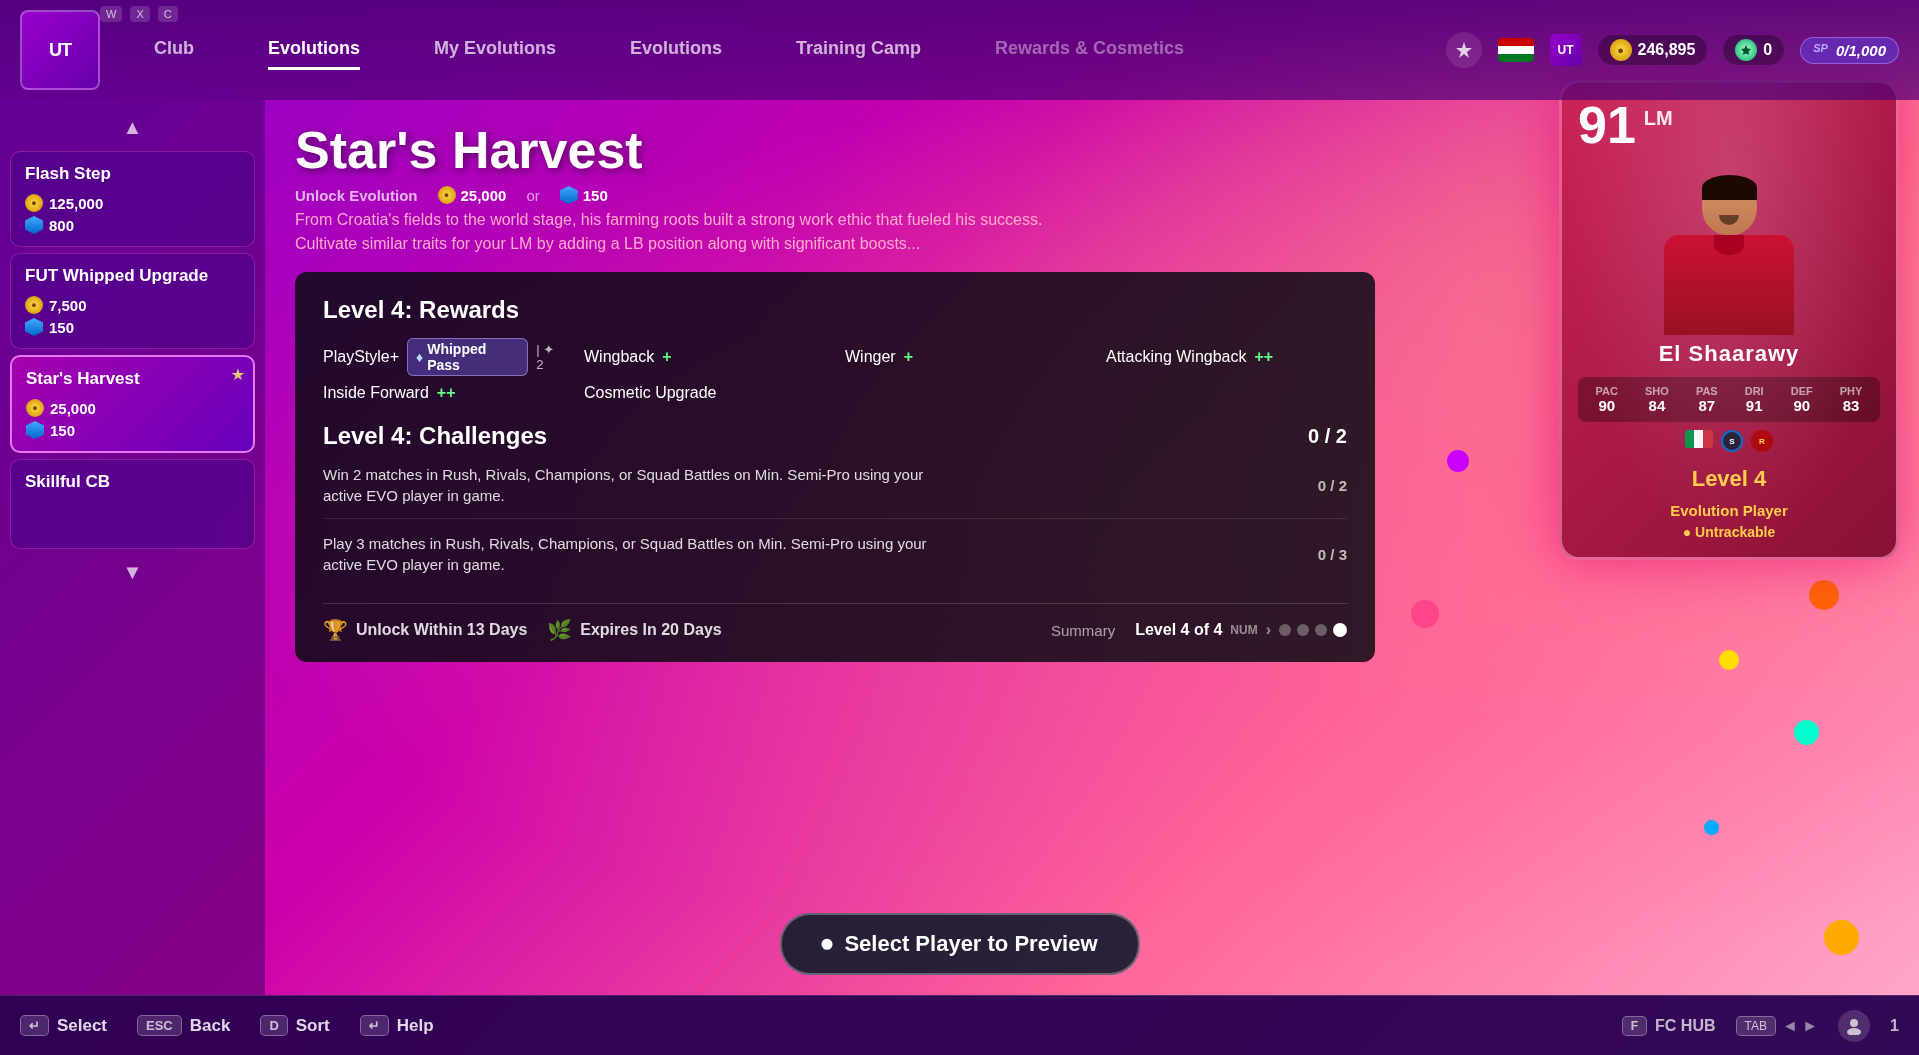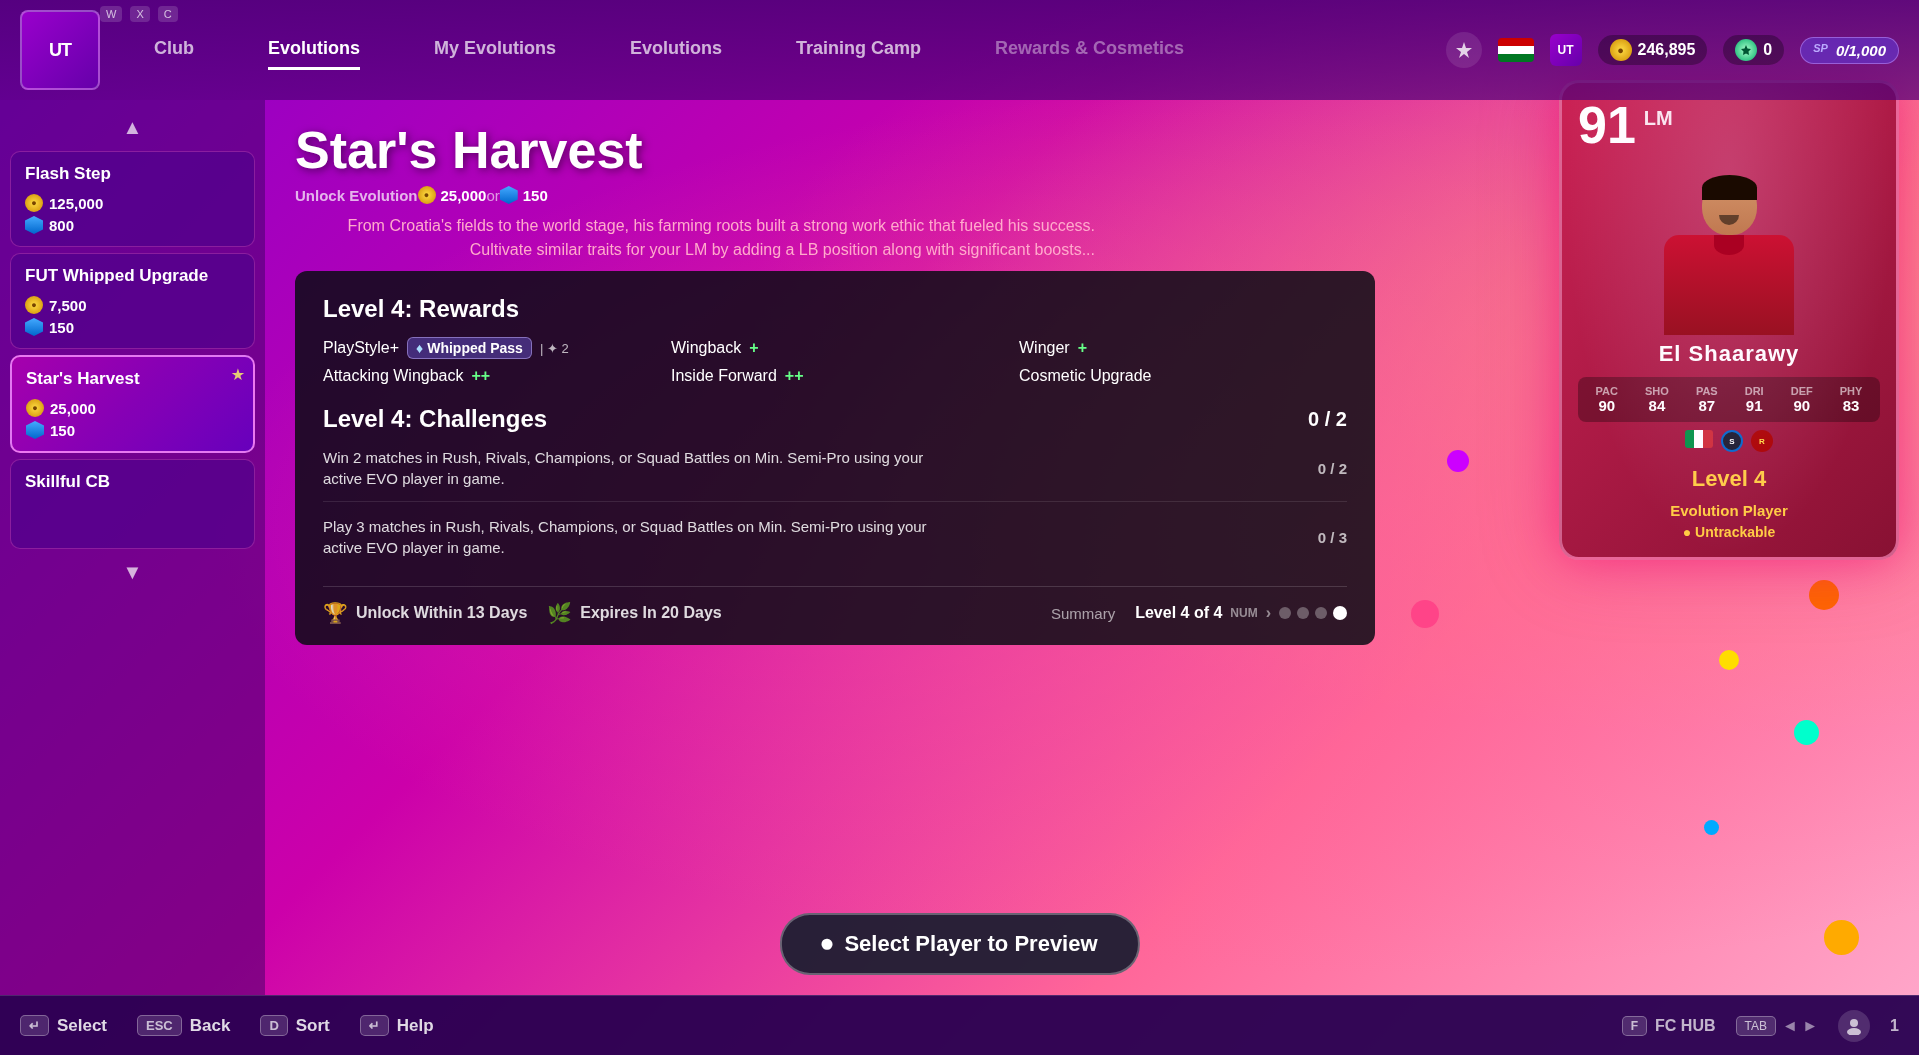--- a/index.html
+++ b/index.html
@@ -262,22 +262,22 @@
       color: white;
       font-size: 52px;
       font-weight: 900;
       margin-bottom: 6px;
       text-shadow: 2px 2px 8px rgba(0,0,0,0.5);
     }
 
     .unlock-row {
       display: flex;
       align-items: center;
-      gap: 0;
-      margin-bottom: 10px;
+      gap: 20px;
+      margin-bottom: 4px;
       font-size: 15px;
     }
 
     .unlock-label {
       color: rgba(255,255,255,0.7);
       font-weight: 600;
     }
 
     .unlock-cost {
       display: flex;
@@ -289,43 +289,42 @@
 
     .unlock-or {
       color: rgba(255,255,255,0.6);
     }
 
     .desc-text {
       color: #ffaacc;
       font-size: 16px;
       line-height: 1.5;
       max-width: 800px;
-      margin-bottom: 9px;
-      text-align: right;
+      margin-bottom: 16px;
     }
 
     
     .rewards-panel {
       background: rgba(10,10,20,0.85);
       border-radius: 12px;
       padding: 24px 28px 20px;
       max-width: 1080px;
       position: relative;
     }
 
     .panel-section-title {
       color: white;
       font-size: 24px;
       font-weight: 800;
       margin-bottom: 14px;
     }
 
     .rewards-grid {
       display: grid;
-      grid-template-columns: repeat(3, 1fr);
+      grid-template-columns: repeat(4, 1fr);
       gap: 8px 20px;
       margin-bottom: 20px;
     }
 
     .reward-item {
       display: flex;
       align-items: center;
       gap: 8px;
       color: white;
       font-size: 16px;

